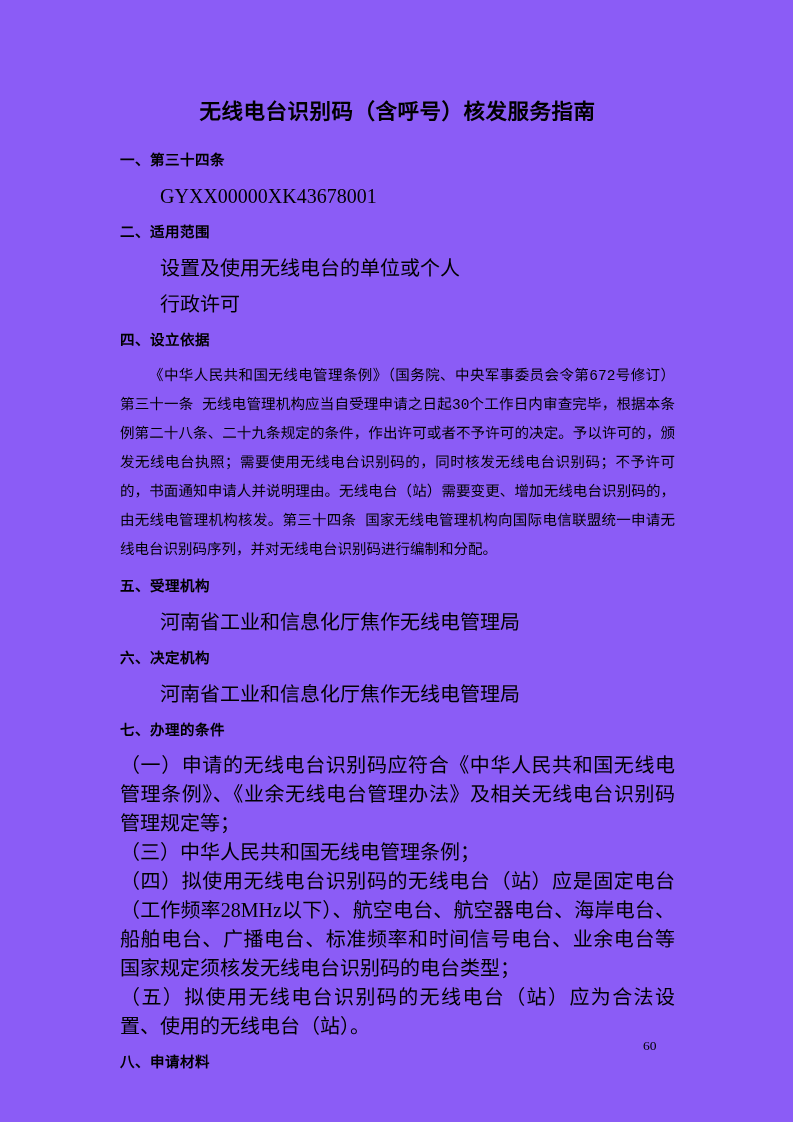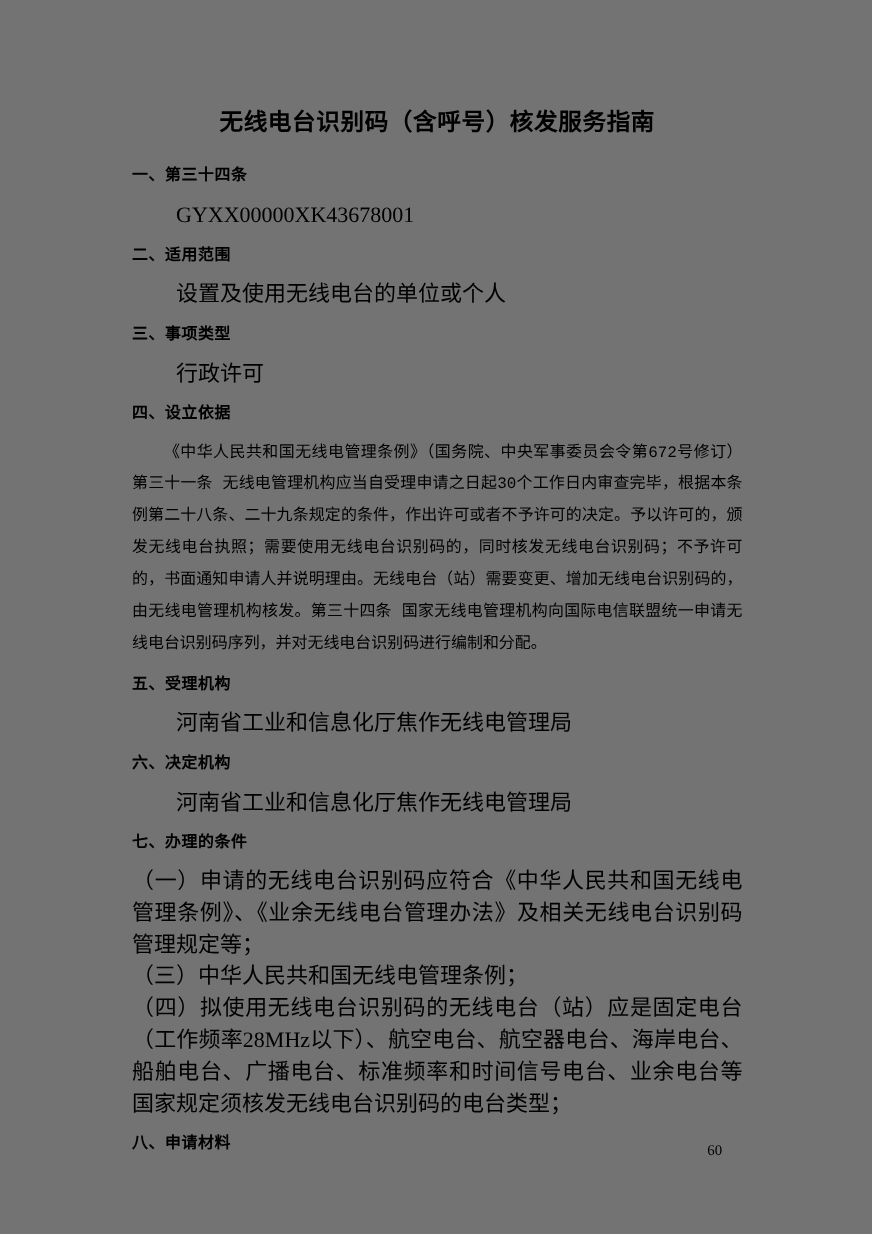--- a/index.html
+++ b/index.html
@@ -12,21 +12,21 @@
     height: 1122px;
     position: relative;
     overflow: hidden;
     color: #000000;
   }
   .page {
     box-sizing: border-box;
     width: 793px;
     height: 1122px;
     padding: 97px 118px 0 120px;
-    background: #737373;
+    background: #8b5cf6;
   }
   .doc-title {
     font-family: "DejaVu Sans", "Liberation Sans", sans-serif;
     font-weight: bold;
     font-size: 21.5px;
     line-height: 30px;
     text-align: center;
     margin: 0 0 19px 0;
     letter-spacing: 0.5px;
   }
@@ -80,34 +80,34 @@
 <div class="page">
 
   <h1 class="doc-title">无线电台识别码（含呼号）核发服务指南</h1>
 
   <h2 class="sec-heading">一、第三十四条</h2>
   <p class="sec-body">GYXX00000XK43678001</p>
 
   <h2 class="sec-heading">二、适用范围</h2>
   <p class="sec-body">设置及使用无线电台的单位或个人</p>
 
-  <h2 class="sec-heading">三、事项类型</h2>
   <p class="sec-body">行政许可</p>
 
   <h2 class="sec-heading">四、设立依据</h2>
   <p class="sec-para">《中华人民共和国无线电管理条例》（国务院、中央军事委员会令第672号修订）第三十一条 无线电管理机构应当自受理申请之日起30个工作日内审查完毕，根据本条例第二十八条、二十九条规定的条件，作出许可或者不予许可的决定。予以许可的，颁发无线电台执照；需要使用无线电台识别码的，同时核发无线电台识别码；不予许可的，书面通知申请人并说明理由。无线电台（站）需要变更、增加无线电台识别码的，由无线电管理机构核发。第三十四条 国家无线电管理机构向国际电信联盟统一申请无线电台识别码序列，并对无线电台识别码进行编制和分配。</p>
 
   <h2 class="sec-heading">五、受理机构</h2>
   <p class="sec-body">河南省工业和信息化厅焦作无线电管理局</p>
 
   <h2 class="sec-heading">六、决定机构</h2>
   <p class="sec-body">河南省工业和信息化厅焦作无线电管理局</p>
 
   <h2 class="sec-heading">七、办理的条件</h2>
   <p class="cond-item first">（一）申请的无线电台识别码应符合《中华人民共和国无线电管理条例》、《业余无线电台管理办法》及相关无线电台识别码管理规定等；</p>
   <p class="cond-item">（三）中华人民共和国无线电管理条例；</p>
   <p class="cond-item">（四）拟使用无线电台识别码的无线电台（站）应是固定电台（工作频率28MHz以下）、航空电台、航空器电台、海岸电台、船舶电台、广播电台、标准频率和时间信号电台、业余电台等国家规定须核发无线电台识别码的电台类型；</p>
+  <p class="cond-item">（五）拟使用无线电台识别码的无线电台（站）应为合法设置、使用的无线电台（站）。</p>
 
   <h2 class="sec-heading">八、申请材料</h2>
 
   <div class="page-number">60</div>
 
 </div>
 
 </body></html>

